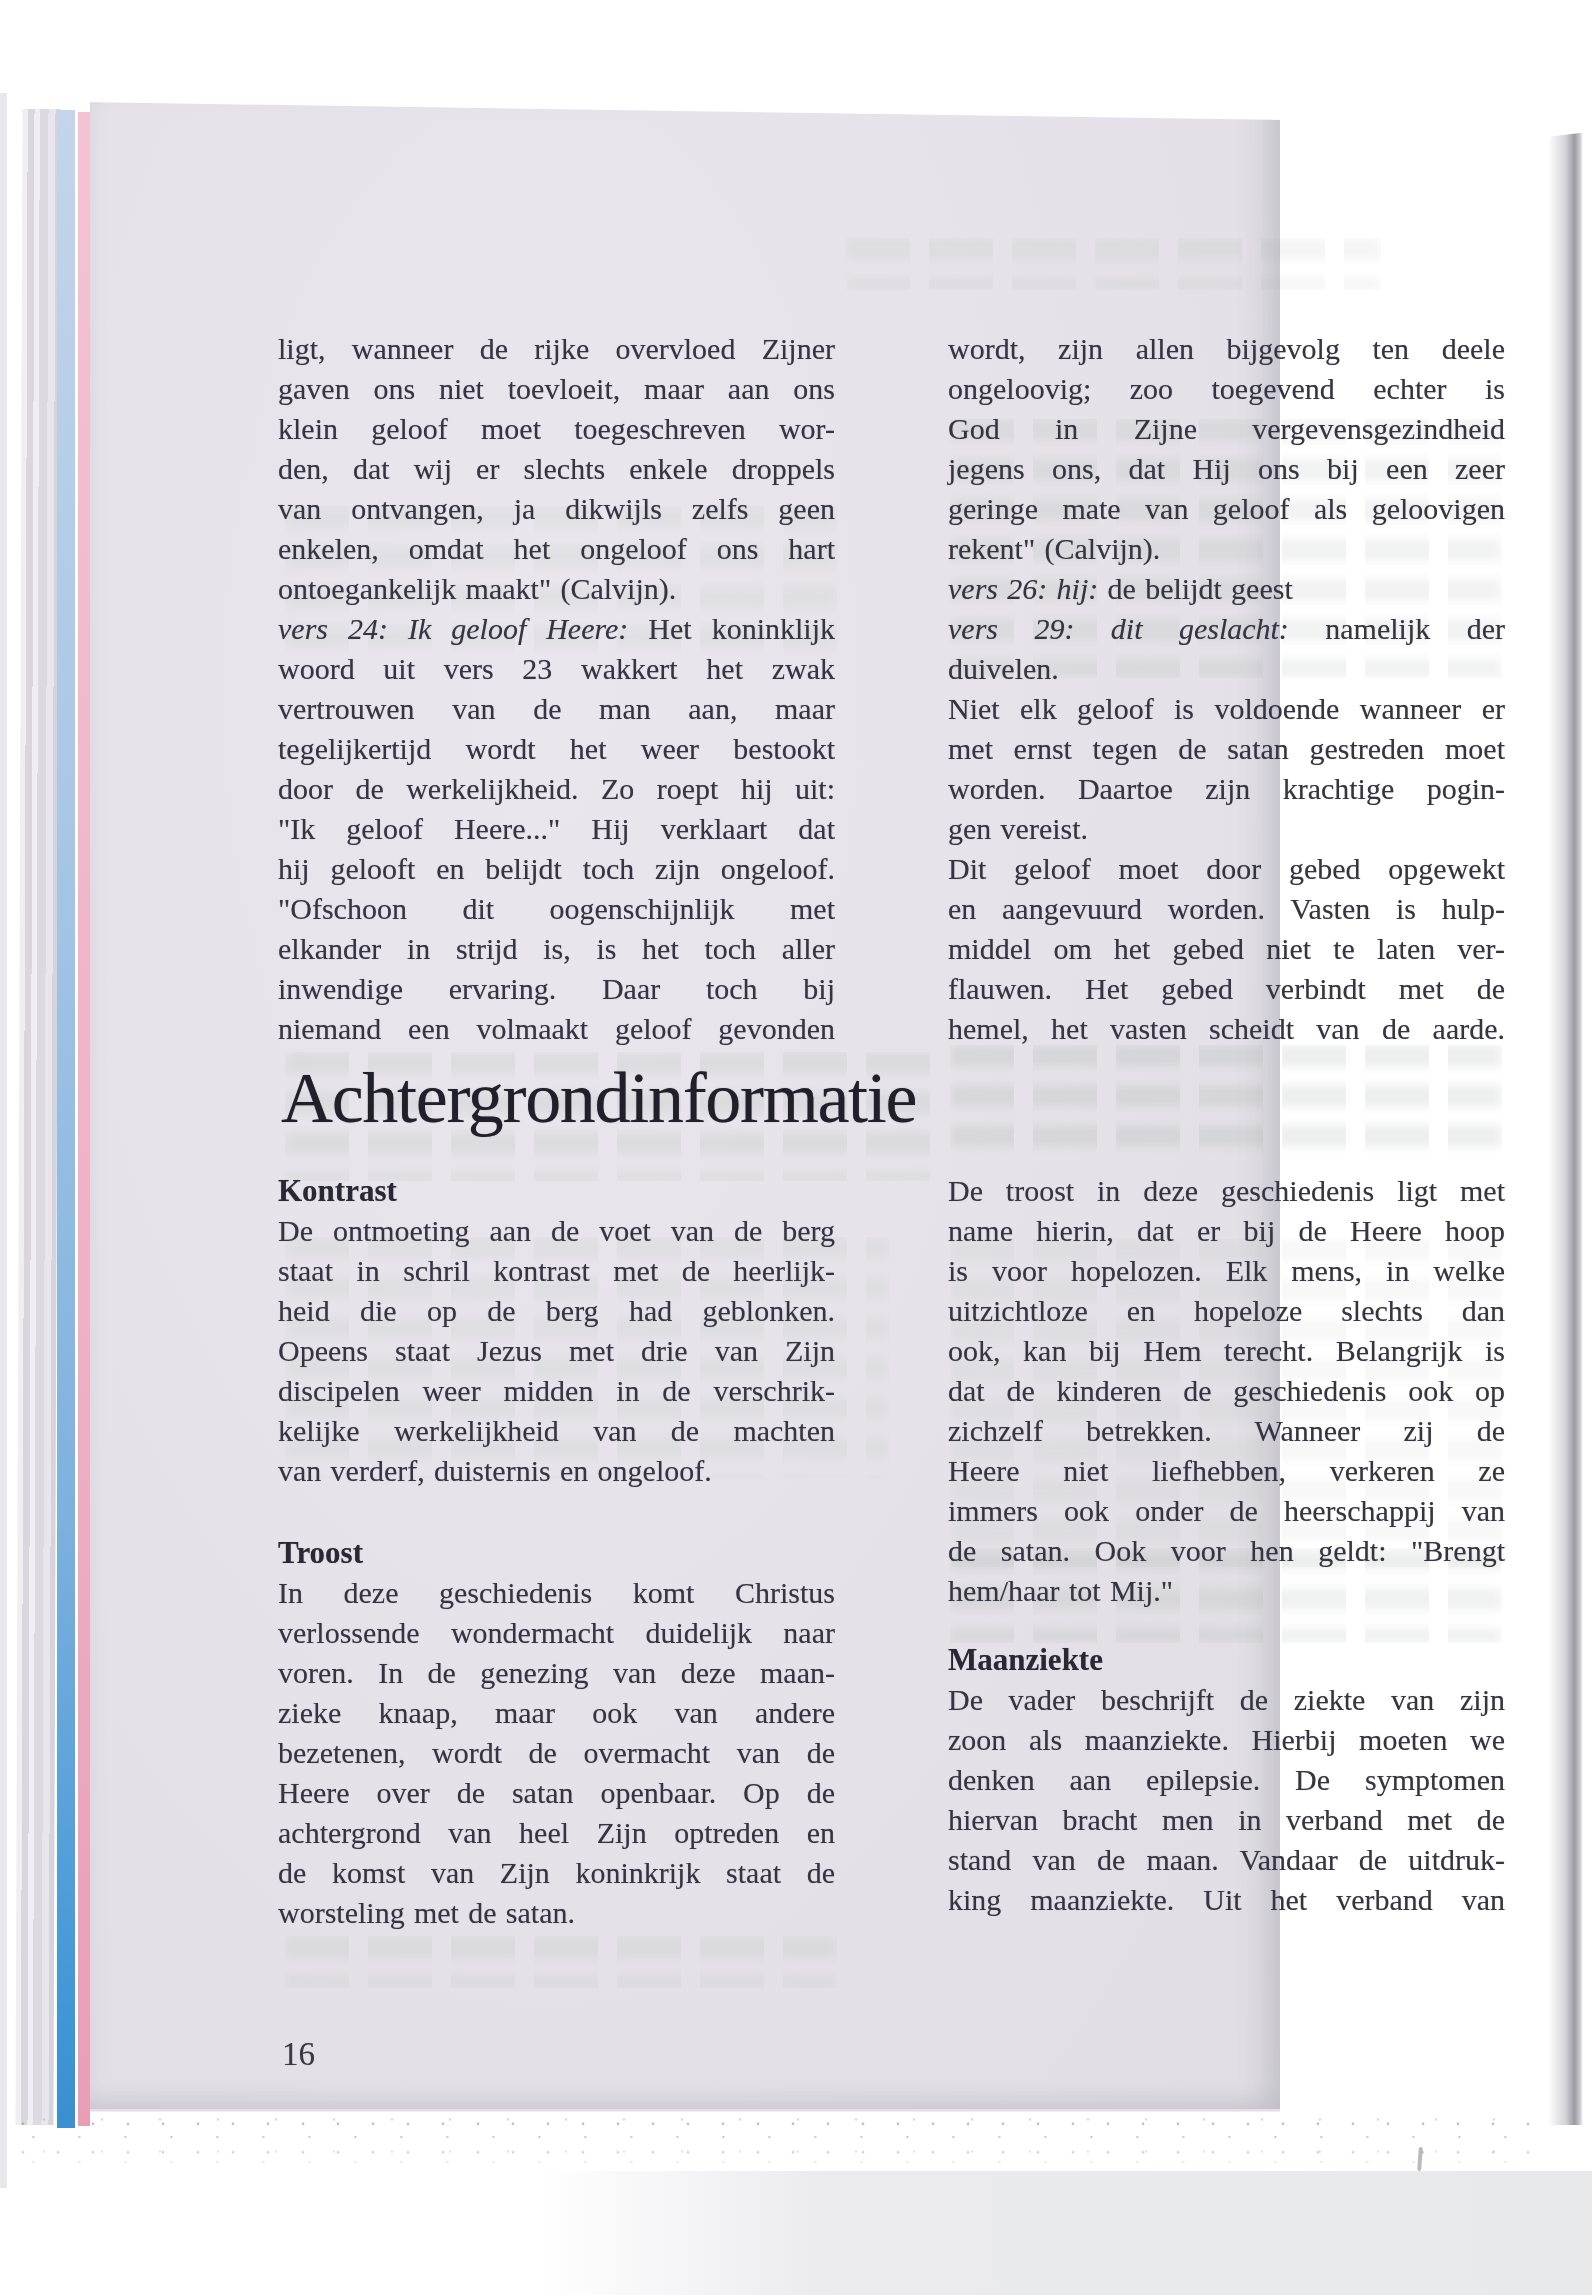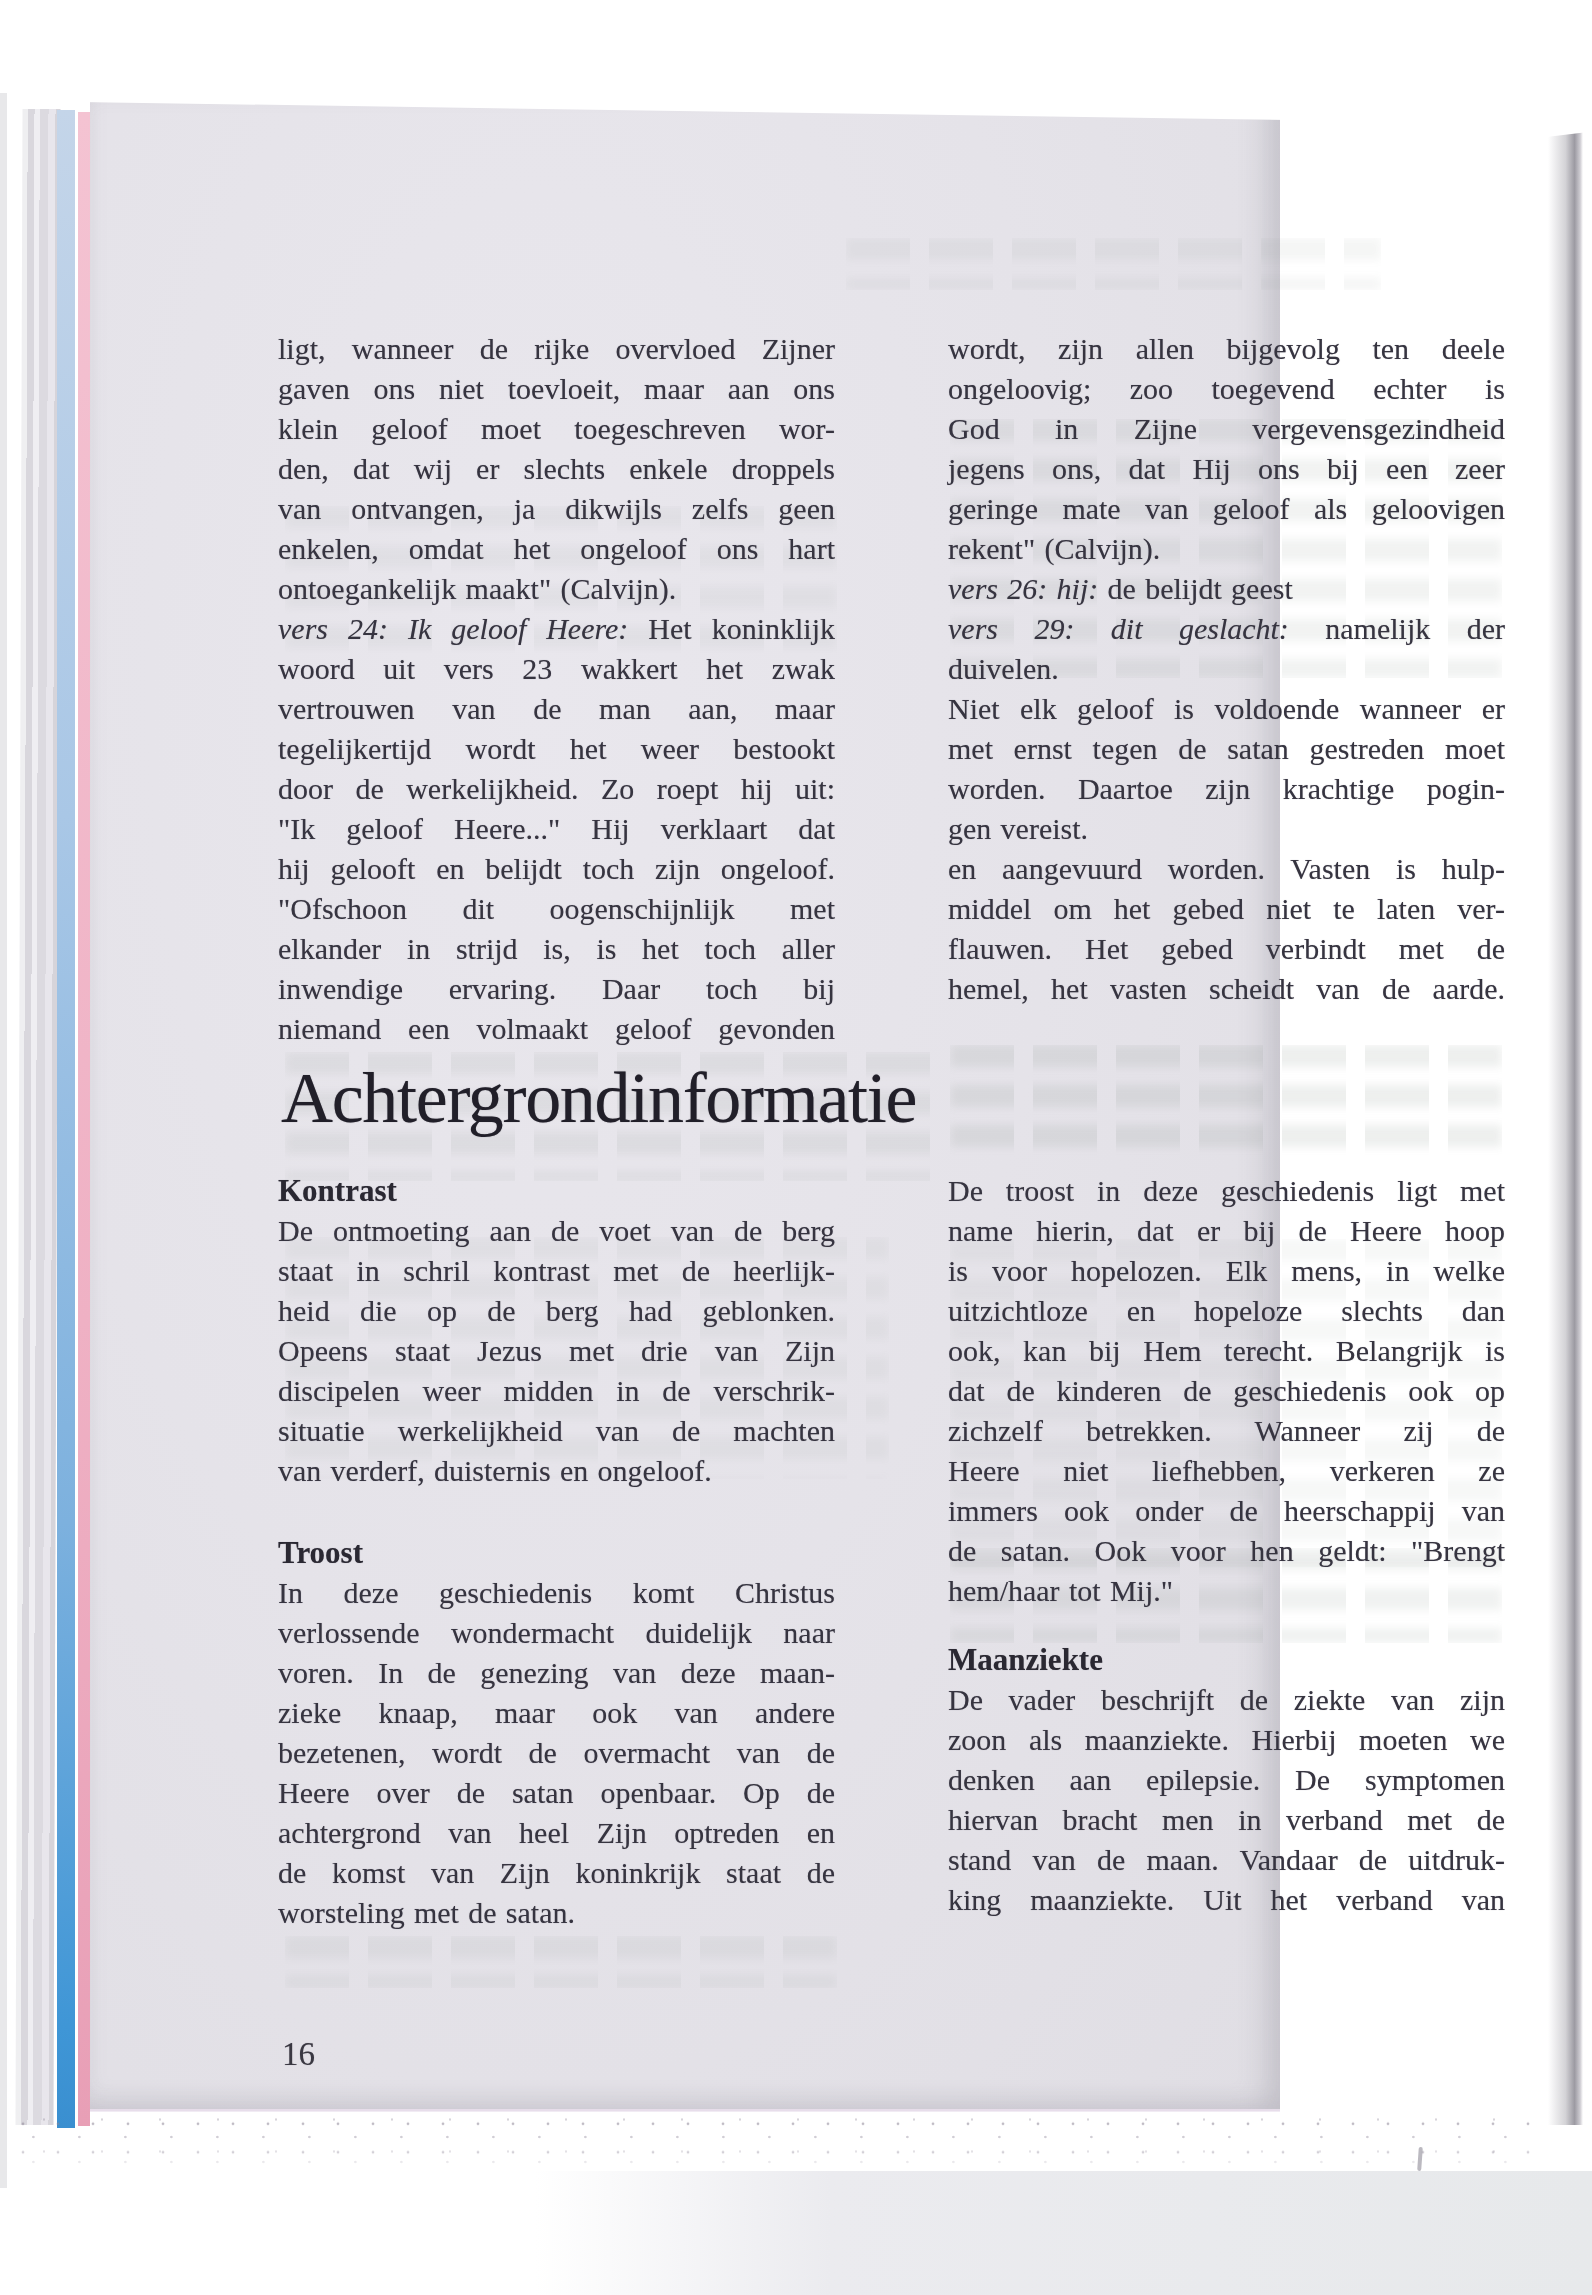--- a/index.html
+++ b/index.html
@@ -150,21 +150,21 @@
 
   <h1 class="heading">Achtergrondinformatie</h1>
 
   <div class="block b-l2">
       <div class="ln bold"><span>Kontrast</span></div>
       <div class="ln j"><span>De ontmoeting aan de voet van de berg</span></div>
       <div class="ln j"><span>staat in schril kontrast met de heerlijk-</span></div>
       <div class="ln j"><span>heid die op de berg had geblonken.</span></div>
       <div class="ln j"><span>Opeens staat Jezus met drie van Zijn</span></div>
       <div class="ln j"><span>discipelen weer midden in de verschrik-</span></div>
-      <div class="ln j"><span>situatie werkelijkheid van de machten</span></div>
+      <div class="ln j"><span>kelijke werkelijkheid van de machten</span></div>
       <div class="ln"><span>van verderf, duisternis en ongeloof.</span></div>
     </div>
 
   <div class="block b-l3">
       <div class="ln bold"><span>Troost</span></div>
       <div class="ln j"><span>In deze geschiedenis komt Christus</span></div>
       <div class="ln j"><span>verlossende wondermacht duidelijk naar</span></div>
       <div class="ln j"><span>voren. In de genezing van deze maan-</span></div>
       <div class="ln j"><span>zieke knaap, maar ook van andere</span></div>
       <div class="ln j"><span>bezetenen, wordt de overmacht van de</span></div>
@@ -183,20 +183,21 @@
       <div class="ln j"><span>jegens ons, dat Hij ons bij een zeer</span></div>
       <div class="ln j"><span>geringe mate van geloof als geloovigen</span></div>
       <div class="ln"><span>rekent" (Calvijn).</span></div>
       <div class="ln"><span class="it">vers 26: hij:</span><span> de belijdt geest</span></div>
       <div class="ln j"><span class="it">vers 29: dit geslacht:</span><span> namelijk der</span></div>
       <div class="ln"><span>duivelen.</span></div>
       <div class="ln j"><span>Niet elk geloof is voldoende wanneer er</span></div>
       <div class="ln j"><span>met ernst tegen de satan gestreden moet</span></div>
       <div class="ln j"><span>worden. Daartoe zijn krachtige pogin-</span></div>
       <div class="ln"><span>gen vereist.</span></div>
+      <div class="ln j"><span>Dit geloof moet door gebed opgewekt</span></div>
       <div class="ln j"><span>en aangevuurd worden. Vasten is hulp-</span></div>
       <div class="ln j"><span>middel om het gebed niet te laten ver-</span></div>
       <div class="ln j"><span>flauwen. Het gebed verbindt met de</span></div>
       <div class="ln j"><span>hemel, het vasten scheidt van de aarde.</span></div>
     </div>
 
   <div class="block b-r2">
       <div class="ln j"><span>De troost in deze geschiedenis ligt met</span></div>
       <div class="ln j"><span>name hierin, dat er bij de Heere hoop</span></div>
       <div class="ln j"><span>is voor hopelozen. Elk mens, in welke</span></div>

